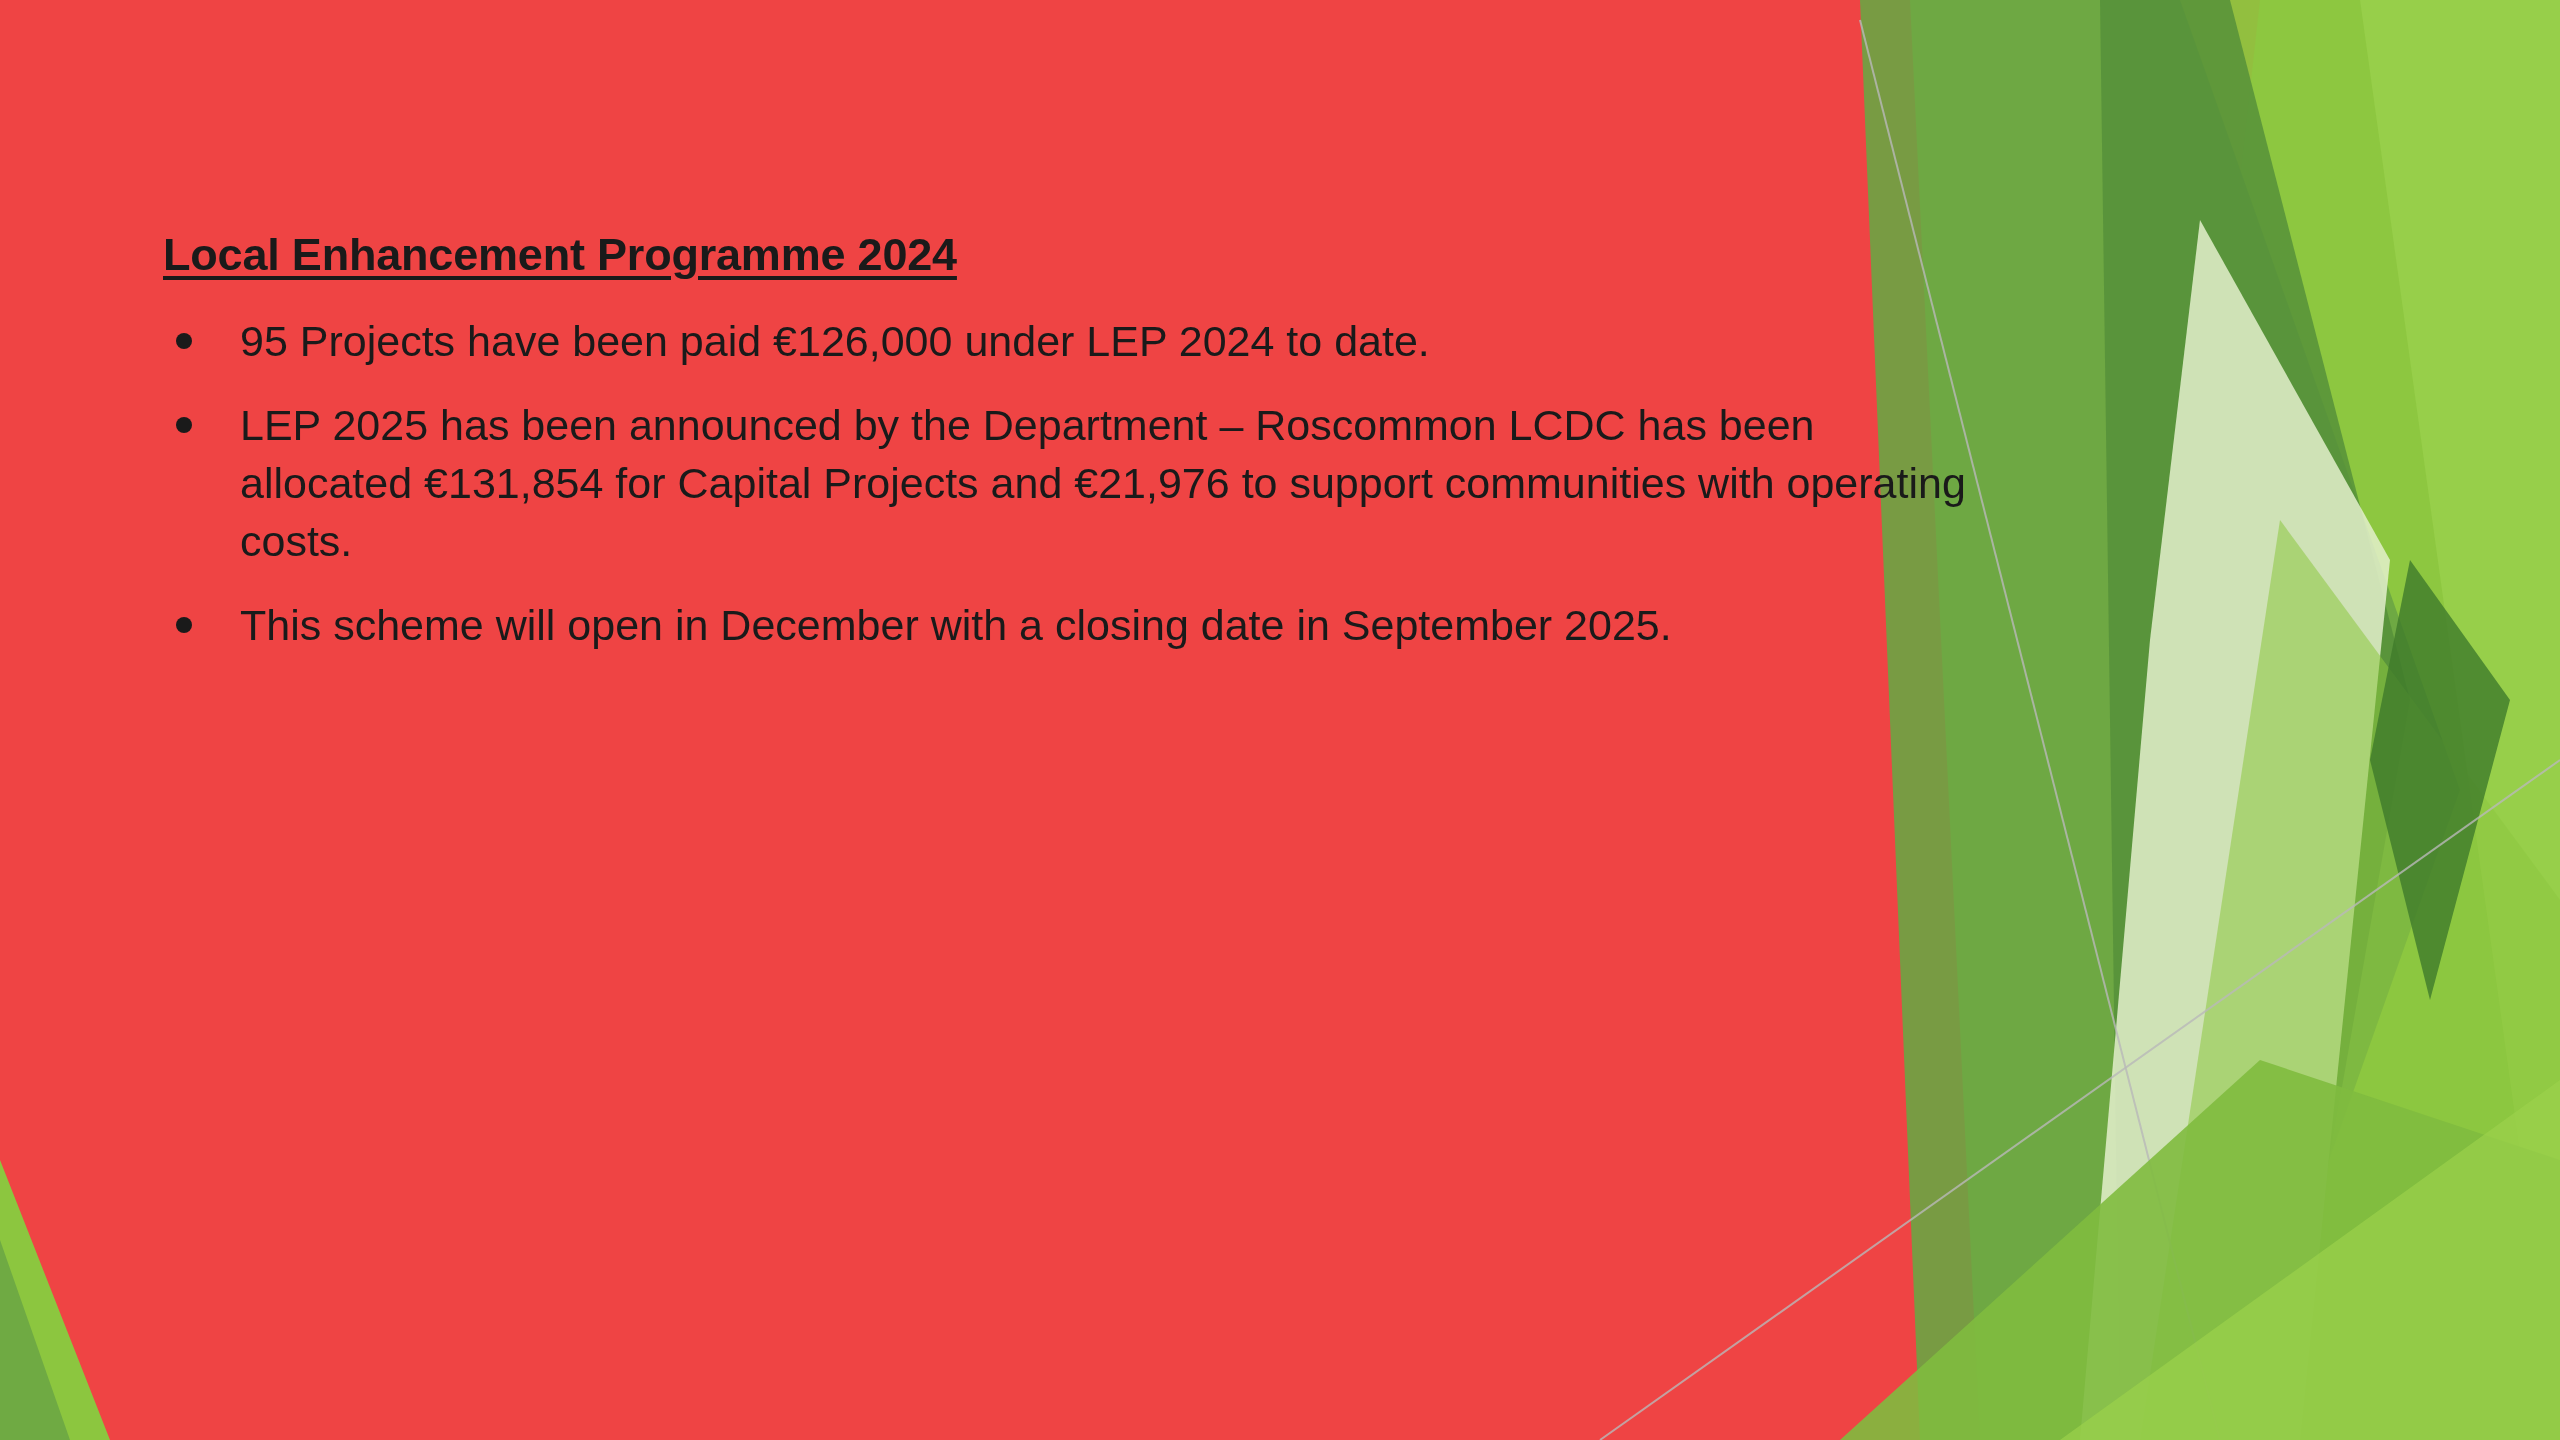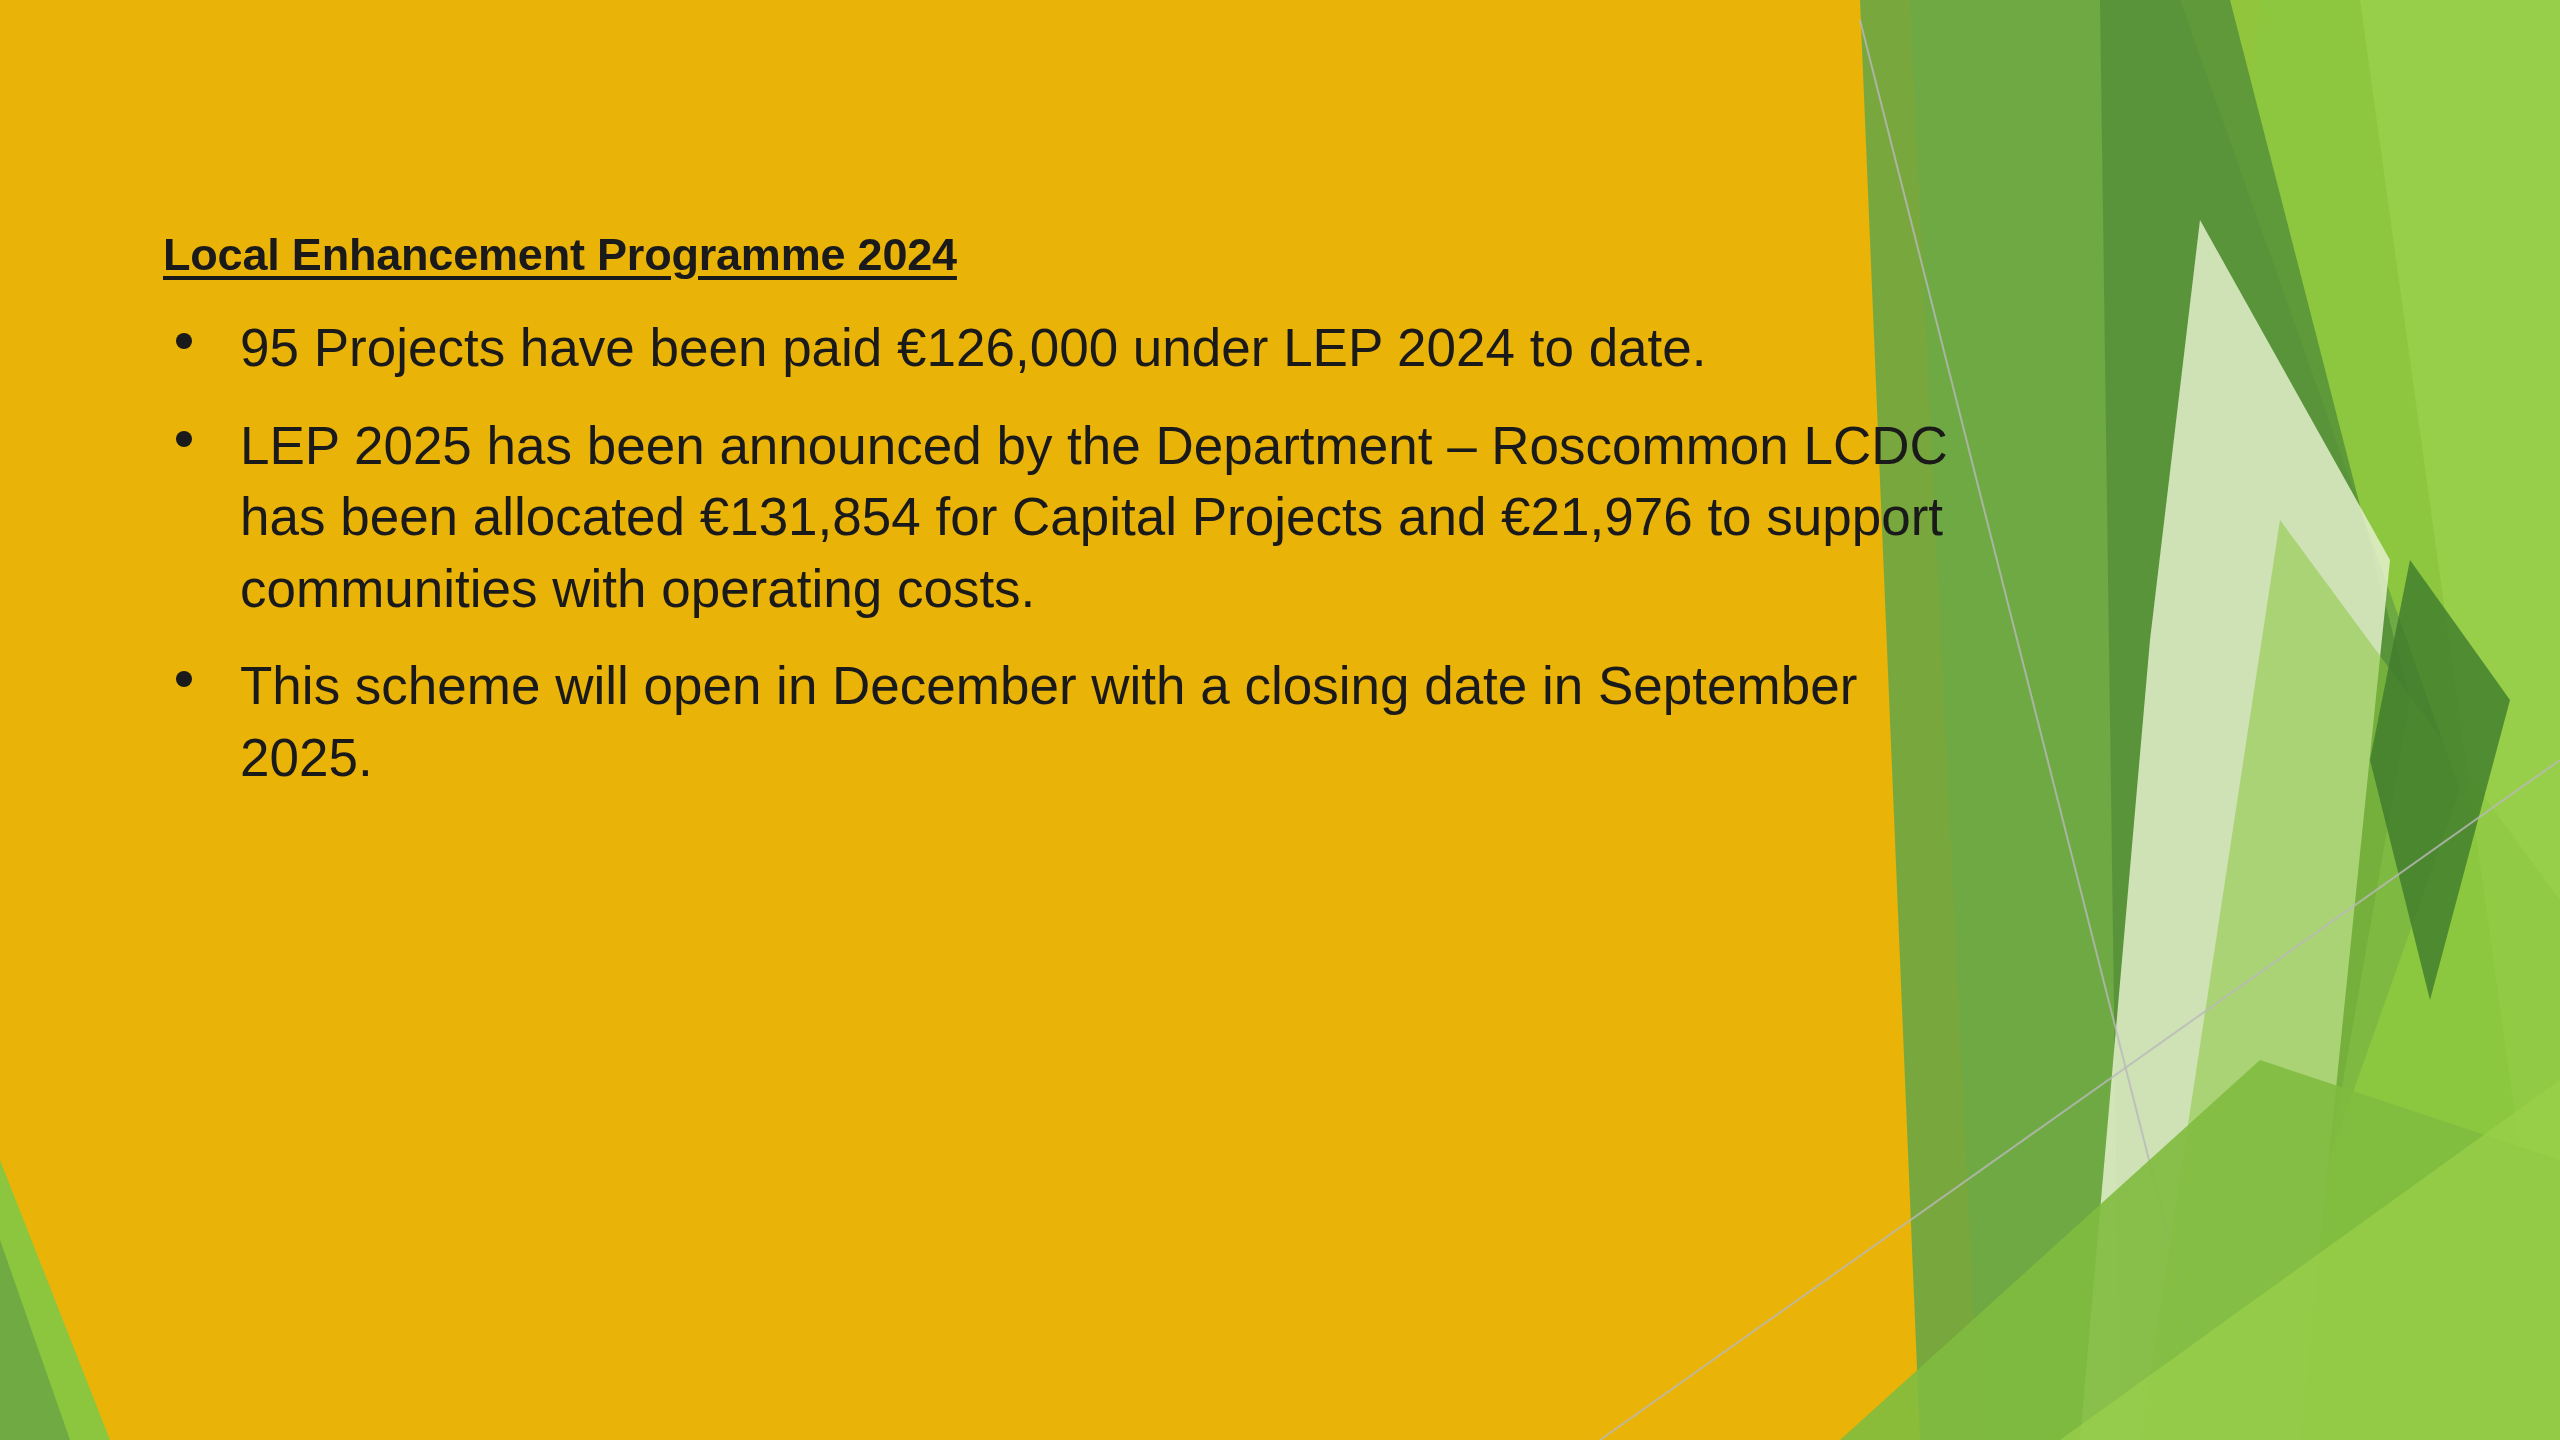--- a/index.html
+++ b/index.html
@@ -10,21 +10,21 @@
   body {
     width: 2560px;
     height: 1440px;
     overflow: hidden;
     font-family: "Liberation Sans", sans-serif;
     position: relative;
   }
   .slide {
     position: absolute;
     inset: 0;
-    background: #eab308;
+    background: #ef4444;
     overflow: hidden;
     padding-left: 9px;
   }
 
   
   .decor {
     position: absolute;
     top: 0;
     right: 0;
     width: 1340px;
@@ -62,21 +62,21 @@
     line-height: 1.2;
   }
   ul.bullets {
     list-style: none;
     margin: 0;
     padding: 0;
   }
   ul.bullets li {
     position: relative;
     padding-left: 77px;
-    font-size: 53px;
+    font-size: 43px;
     line-height: 1.35;
     color: #1a1a1a;
     margin-bottom: 26px;
     max-width: 1760px;
   }
   ul.bullets li .dot {
     position: absolute;
     left: 13px;
     top: 21px;
     width: 16px;

